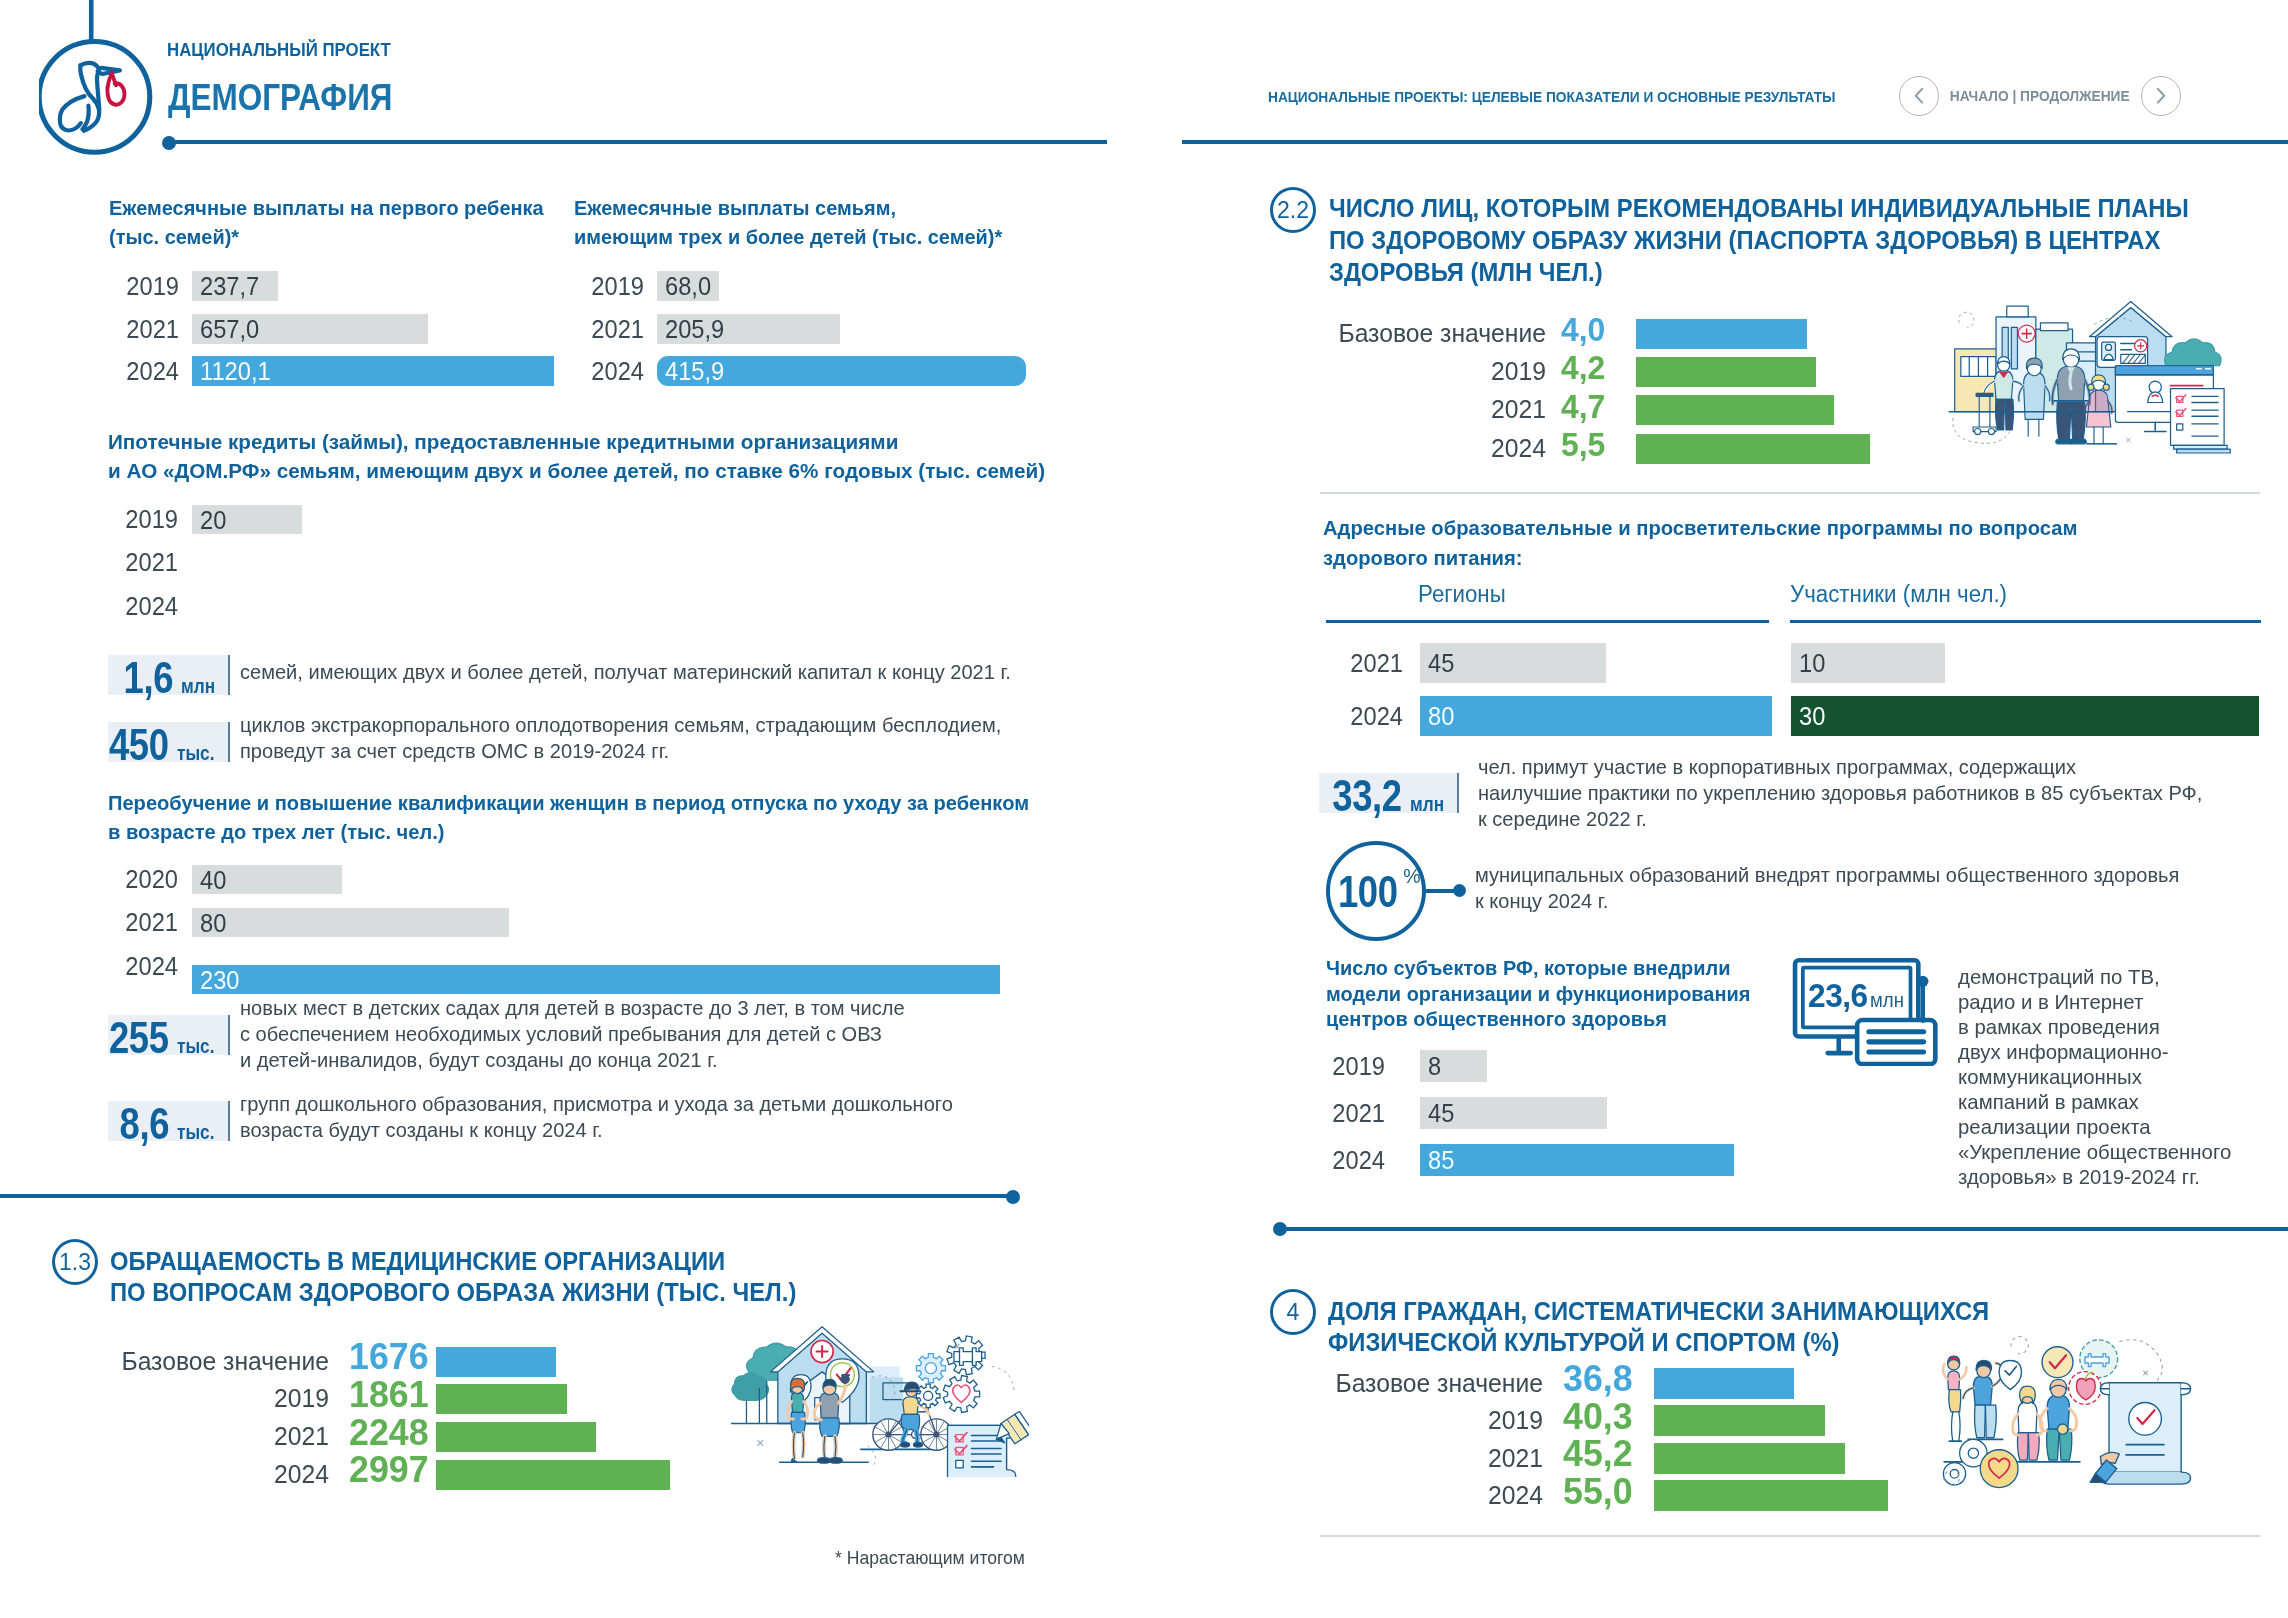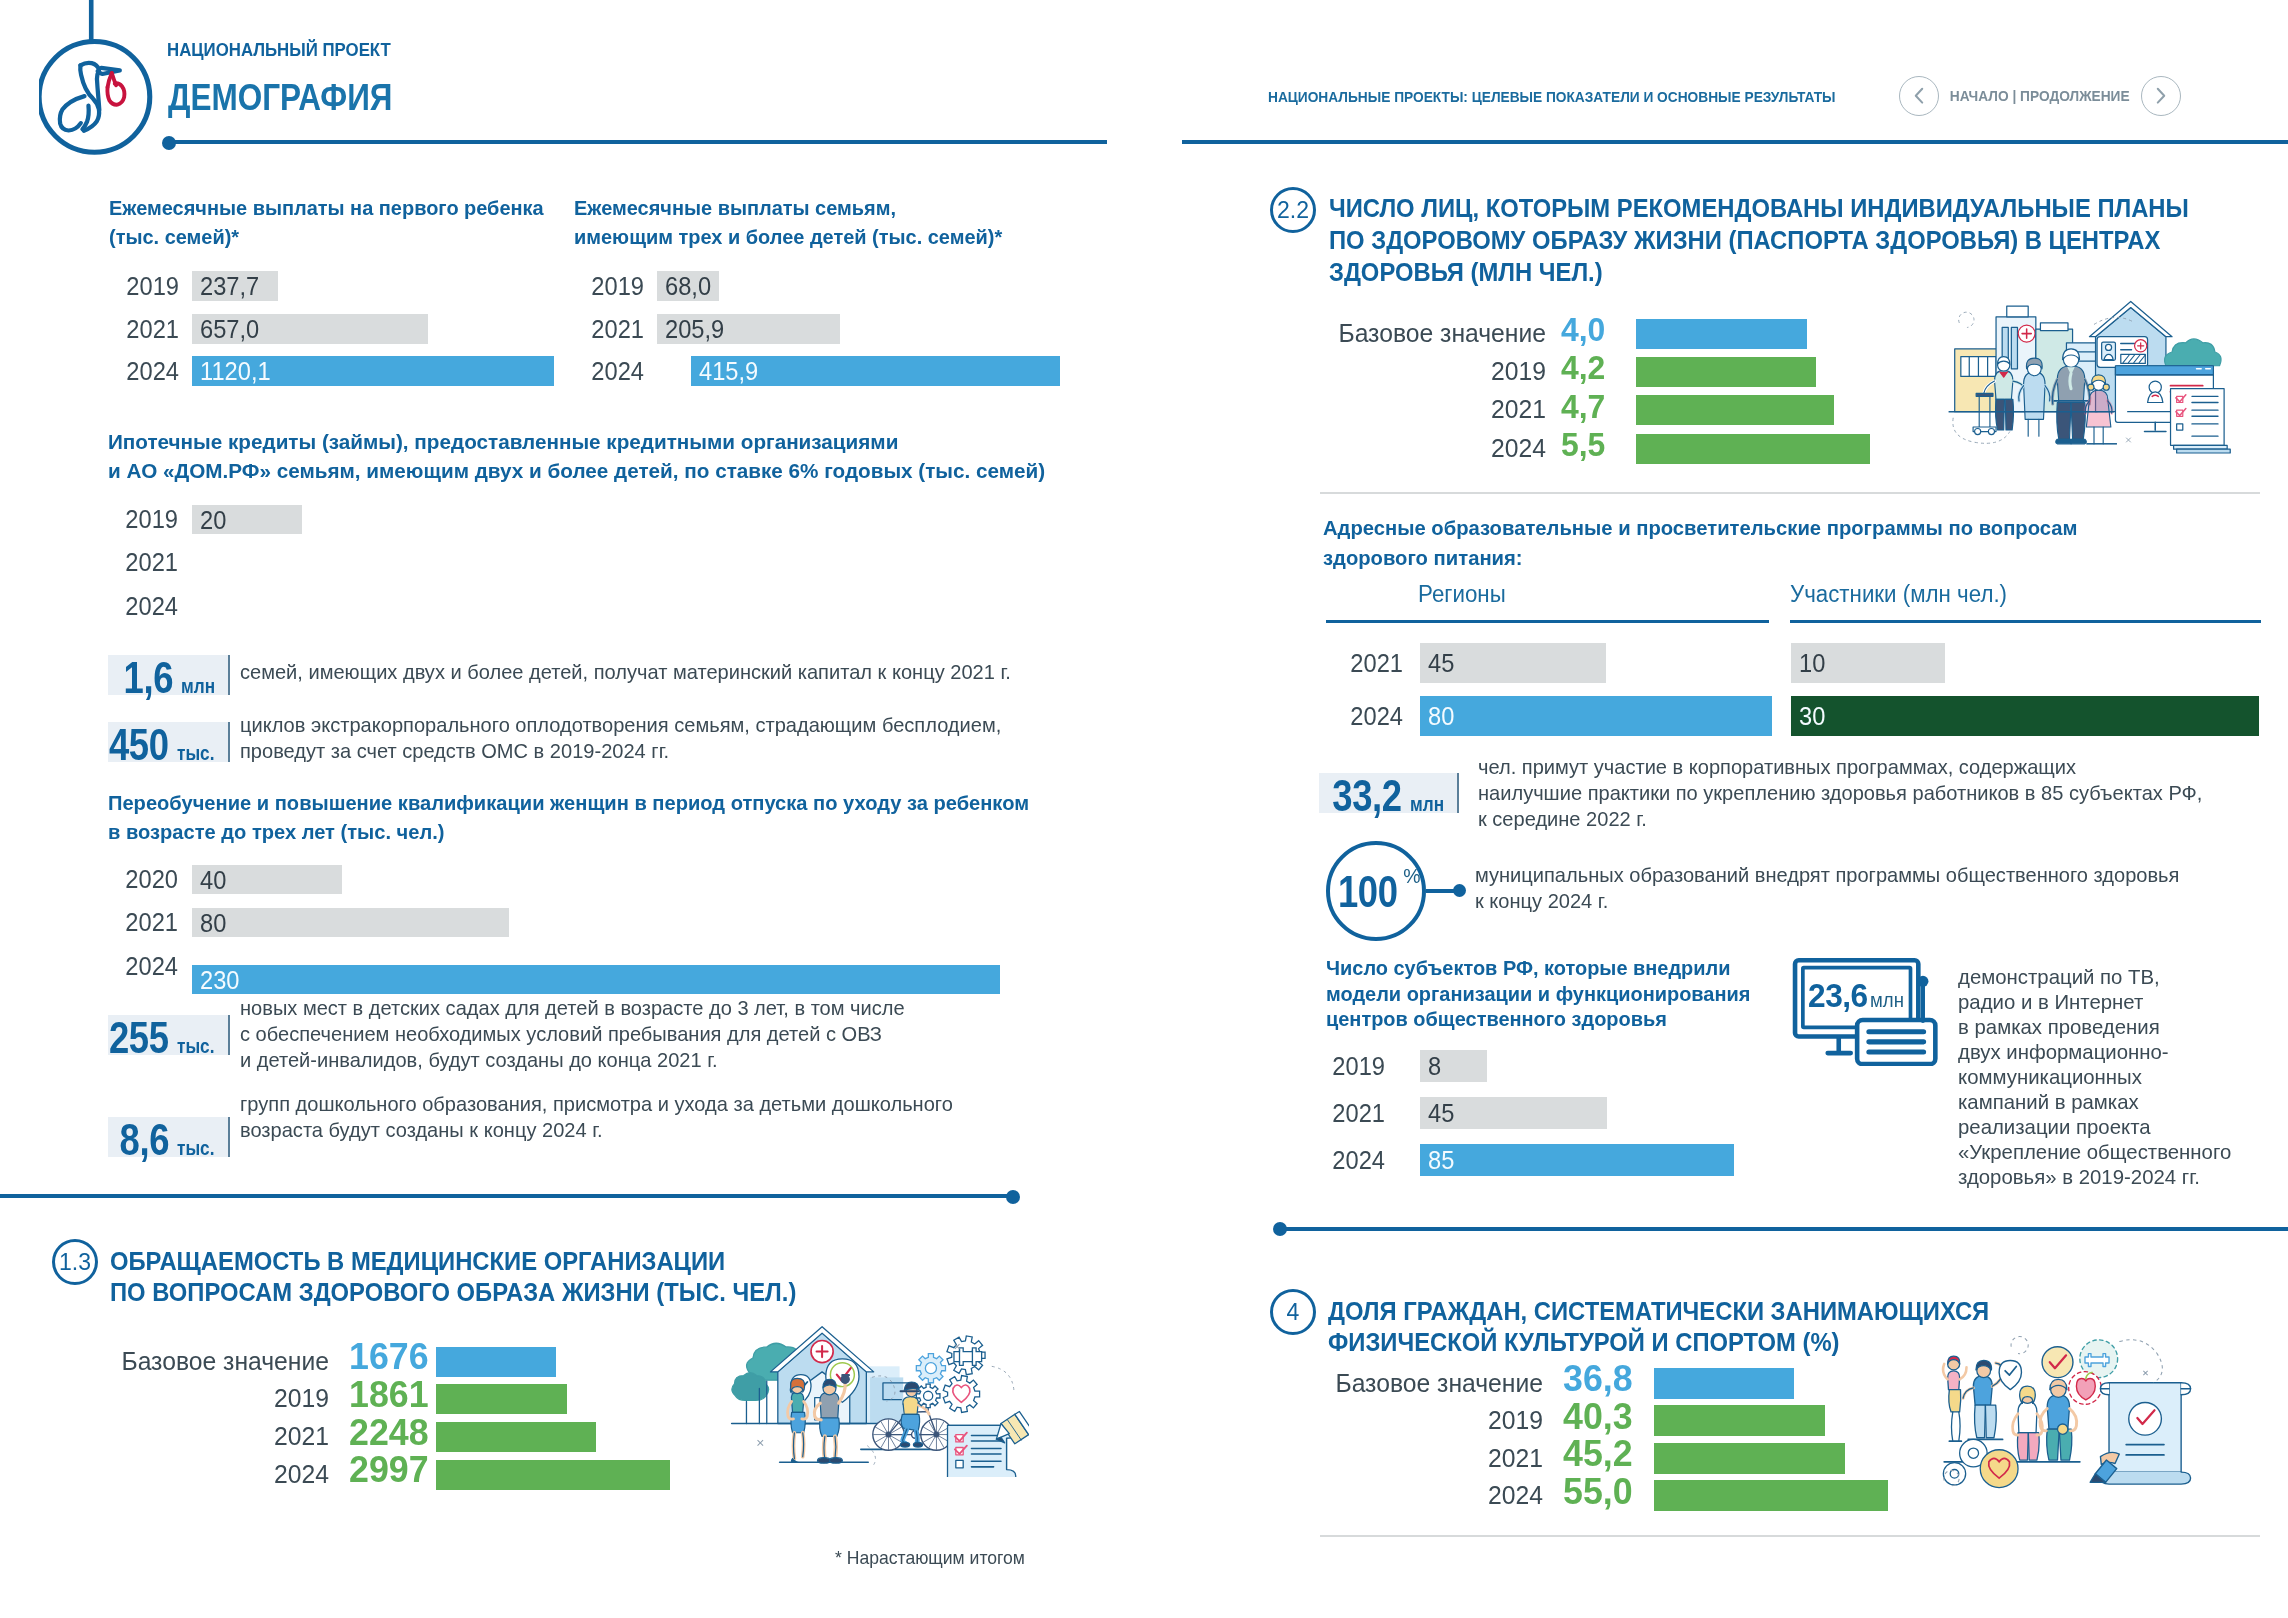--- a/index.html
+++ b/index.html
@@ -122,21 +122,21 @@
   </div>
   <div class="ylabel" style="left:219px;top:271px;width:425px;font-size:26px;line-height:30px;height:30px;transform:scaleX(0.91);transform-origin:right center;">2019</div>
   <div class="bar grey" style="left:657px;top:271px;width:62px;height:30px;">
       <span class="bv" style="font-size:26px;left:8.3px;transform:translateY(-50%) scaleX(0.91);">68,0</span>
     </div>
   <div class="ylabel" style="left:219px;top:314px;width:425px;font-size:26px;line-height:30px;height:30px;transform:scaleX(0.91);transform-origin:right center;">2021</div>
   <div class="bar grey" style="left:657px;top:314px;width:183px;height:30px;">
       <span class="bv" style="font-size:26px;left:8.3px;transform:translateY(-50%) scaleX(0.91);">205,9</span>
     </div>
   <div class="ylabel" style="left:219px;top:356px;width:425px;font-size:26px;line-height:30px;height:30px;transform:scaleX(0.91);transform-origin:right center;">2024</div>
-  <div class="bar blue" style="left:691px;top:356px;width:369px;height:30px;">
+  <div class="bar blue" style="left:657px;top:356px;width:369px;height:30px;border-radius:11px;">
       <span class="bv" style="font-size:26px;left:8.3px;transform:translateY(-50%) scaleX(0.91);">415,9</span>
     </div>
   <div class="chart-title" style="left:108px;top:427px;font-size:21px;line-height:29px;transform:scaleX(0.985);">
     <div>Ипотечные кредиты (займы), предоставленные кредитными организациями</div>
     <div>и АО «ДОМ.РФ» семьям, имеющим двух и более детей, по ставке 6% годовых (тыс. семей)</div>
   </div>
   <div class="ylabel" style="left:-247px;top:505px;width:425px;font-size:26px;line-height:29px;height:29px;transform:scaleX(0.91);transform-origin:right center;">2019</div>
   <div class="bar grey" style="left:192px;top:505px;width:110px;height:29px;">
       <span class="bv" style="font-size:26px;left:8.3px;transform:translateY(-50%) scaleX(0.91);">20</span>
     </div>
@@ -182,21 +182,21 @@
       <span class="fnum" style="font-size:45px;">255</span>
       <span class="funit" style="font-size:20px;">тыс.</span>
     </div>
     <div class="ftext" style="left:132px;top:-20px;font-size:21px;line-height:26px;transform:scaleX(0.955);">
       <div>новых мест в детских садах для детей в возрасте до 3 лет, в том числе</div>
       <div>с обеспечением необходимых условий пребывания для детей с ОВЗ</div>
       <div>и детей-инвалидов, будут созданы до конца 2021 г.</div>
     </div>
   </div>
   <div class="fact" style="left:108px;top:1101px;">
-    <div class="chip" style="width:122px;height:40px;padding-right:7.4px;padding-bottom:3.6px;margin-top:16px;">
+    <div class="chip" style="width:122px;height:40px;padding-right:7.4px;padding-bottom:3.6px;">
       <span class="fnum" style="font-size:45px;">8,6</span>
       <span class="funit" style="font-size:20px;">тыс.</span>
     </div>
     <div class="ftext" style="left:132px;top:-10px;font-size:21px;line-height:26px;transform:scaleX(0.955);">
       <div>групп дошкольного образования, присмотра и ухода за детьми дошкольного</div>
       <div>возраста будут созданы к концу 2024 г.</div>
     </div>
   </div>
   <div class="rule" style="left:0;top:1194px;width:1012px;"></div>
   <div class="ruledot" style="left:1006px;top:1190px;"></div>

